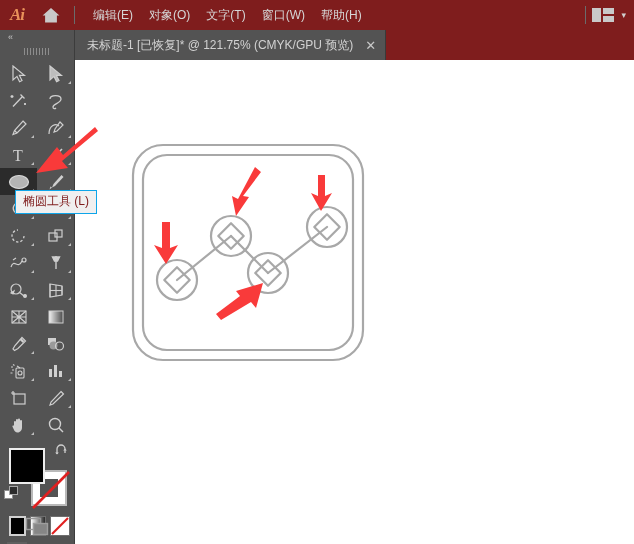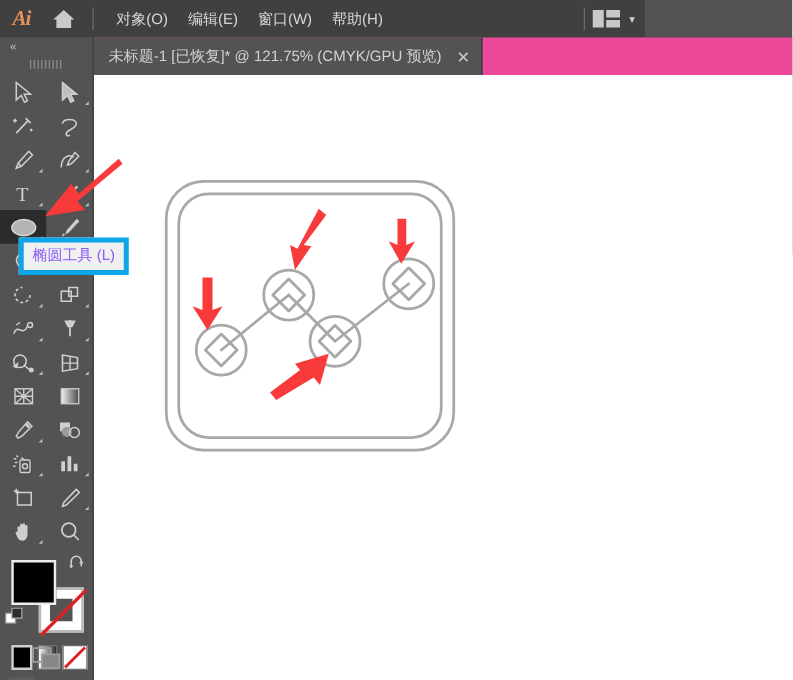--- a/index.html
+++ b/index.html
@@ -6,22 +6,22 @@
   body{
     width:634px;height:544px;overflow:hidden;
     background:#ffffff;
     font-family:"Liberation Sans","DejaVu Sans",sans-serif;
     -webkit-font-smoothing:antialiased;
   }
   .app{position:relative;width:634px;height:544px;background:#535353;}
 
   
   .menubar{
-    position:absolute;left:0;top:0;width:516px;height:30px;
-    background:#404040;display:flex;align-items:center;
+    position:absolute;left:0;top:0;width:634px;height:30px;
+    background:#7f1d1d;display:flex;align-items:center;
   }
   .ai-logo{
     width:34px;height:30px;display:flex;align-items:center;justify-content:center;
     color:#e8915a;font-size:17px;font-weight:bold;font-style:italic;
     font-family:"Liberation Serif","DejaVu Serif",serif;letter-spacing:-1px;
   }
   .home-icon{
     width:34px;height:30px;display:flex;align-items:center;justify-content:center;
   }
   .vsep{width:1px;height:18px;background:#6b6b6b;margin:0 6px;}
@@ -29,21 +29,21 @@
   .menu-item{
     color:#d6d6d6;font-size:12px;padding:5px 8px;white-space:nowrap;cursor:default;
   }
   .ws-area{margin-left:auto;display:flex;align-items:center;padding-right:8px;}
   .ws-icon{display:flex;align-items:center;}
   .ws-chevron{color:#cfcfcf;font-size:9px;margin-left:7px;}
 
   
   .tabbar{
     position:absolute;left:75px;top:30px;width:559px;height:30px;
-    background:#ec4899;display:flex;align-items:center;
+    background:#7f1d1d;display:flex;align-items:center;
   }
   .doc-tab{
     height:30px;background:#535353;display:flex;align-items:center;
     padding:0 9px 0 12px;border-right:1px solid #393939;
   }
   .doc-tab-label{color:#d2d2d2;font-size:12px;white-space:nowrap;}
   .doc-tab-close{
     color:#c8c8c8;font-size:13px;margin-left:12px;line-height:1;cursor:default;
   }
 
@@ -111,22 +111,22 @@
   }
 
   
   .canvas{
     position:absolute;left:75px;top:60px;width:559px;height:484px;background:#ffffff;
   }
 
   
   .tooltip{
     position:absolute;left:15px;top:190px;
-    background:#f0f0f0;border:4px solid #0ea5e9;
-    padding:2px 7px 3px 7px;font-size:12px;color:#8b5cf6;
+    background:#f0f0f0;border:1px solid #0ea5e9;
+    padding:2px 7px 3px 7px;font-size:12px;color:#7f1d1d;
     white-space:nowrap;z-index:40;
     font-family:"Liberation Sans","DejaVu Sans",sans-serif;
   }
 
   .overlay-arrows{position:absolute;left:0;top:0;width:634px;height:544px;
     pointer-events:none;z-index:30;}
 </style>
 </head>
 <body>
 
@@ -134,22 +134,23 @@
 
   <div class="menubar">
     <div class="ai-logo">Ai</div>
     <div class="home-icon">
       <svg width="20" height="18" viewBox="0 0 20 18">
         <path d="M10 2 L18.4 9.6 L15.9 9.6 L15.9 16.4 L4.1 16.4 L4.1 9.6 L1.6 9.6 Z" fill="#c9c9c9"></path>
       </svg>
     </div>
     <div class="vsep"></div>
     <div class="menu-items">
+      <div class="menu-item">编辑(E)</div>
       <div class="menu-item">对象(O)</div>
-      <div class="menu-item">编辑(E)</div>
+      <div class="menu-item">文字(T)</div>
       <div class="menu-item">窗口(W)</div>
       <div class="menu-item">帮助(H)</div>
     </div>
     <div class="ws-area">
       <div class="vsep"></div>
       <div class="ws-icon">
         <svg width="22" height="16" viewBox="0 0 22 16">
           <rect x="0" y="1" width="9" height="14" fill="#c9c9c9"></rect>
           <rect x="11" y="1" width="11" height="6" fill="#c9c9c9"></rect>
           <rect x="11" y="9" width="11" height="6" fill="#c9c9c9"></rect>

